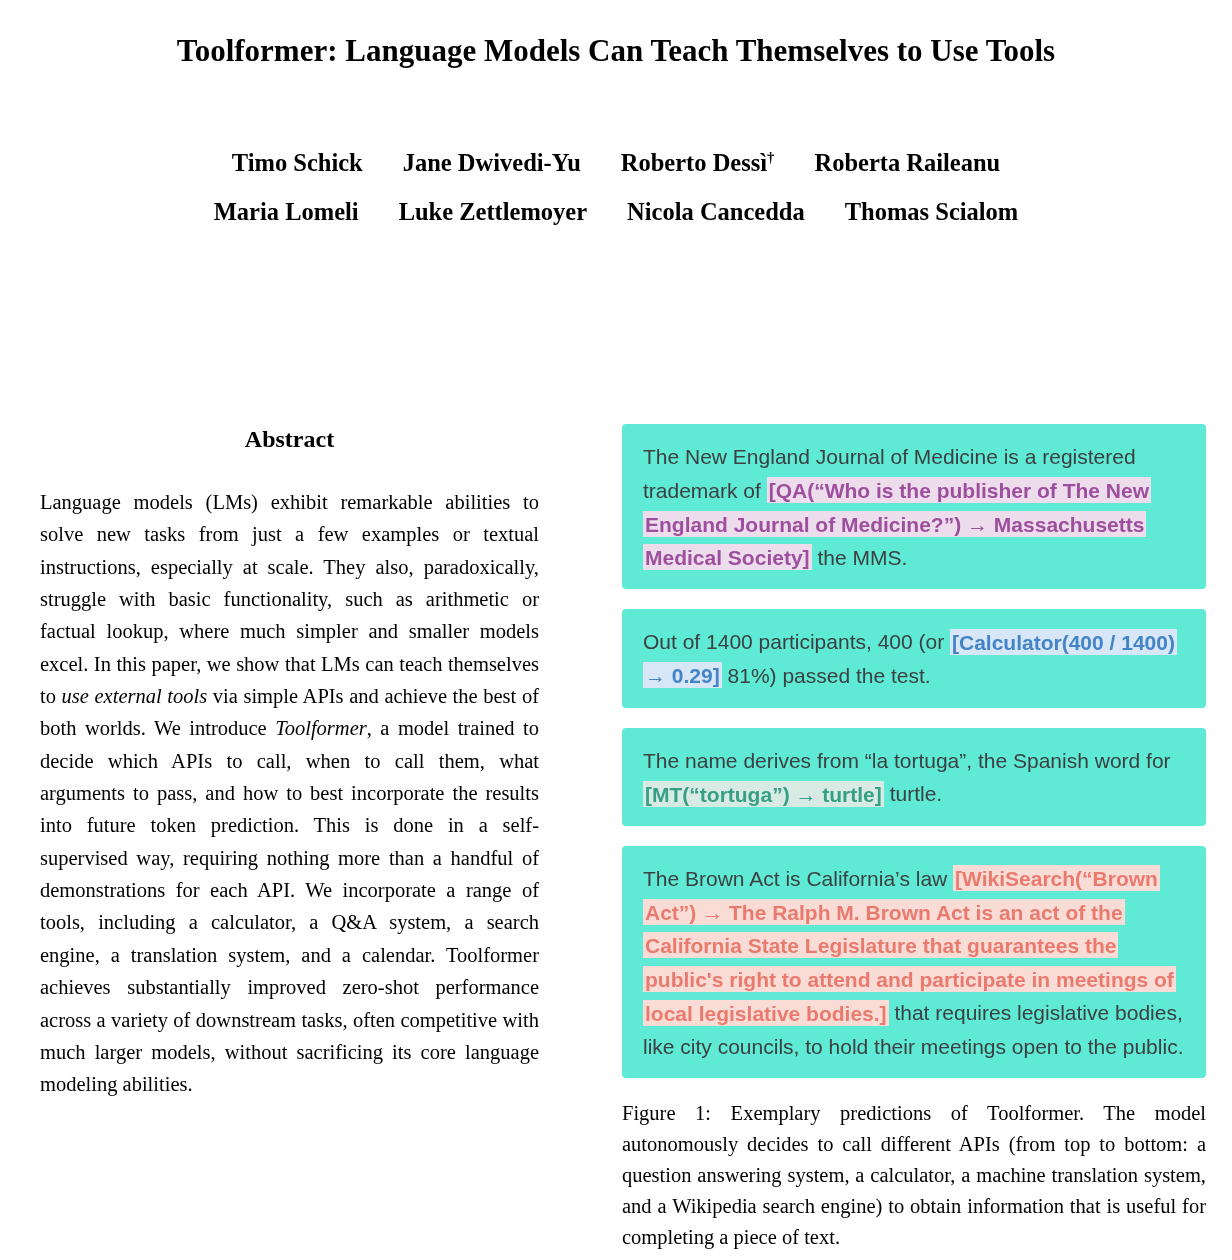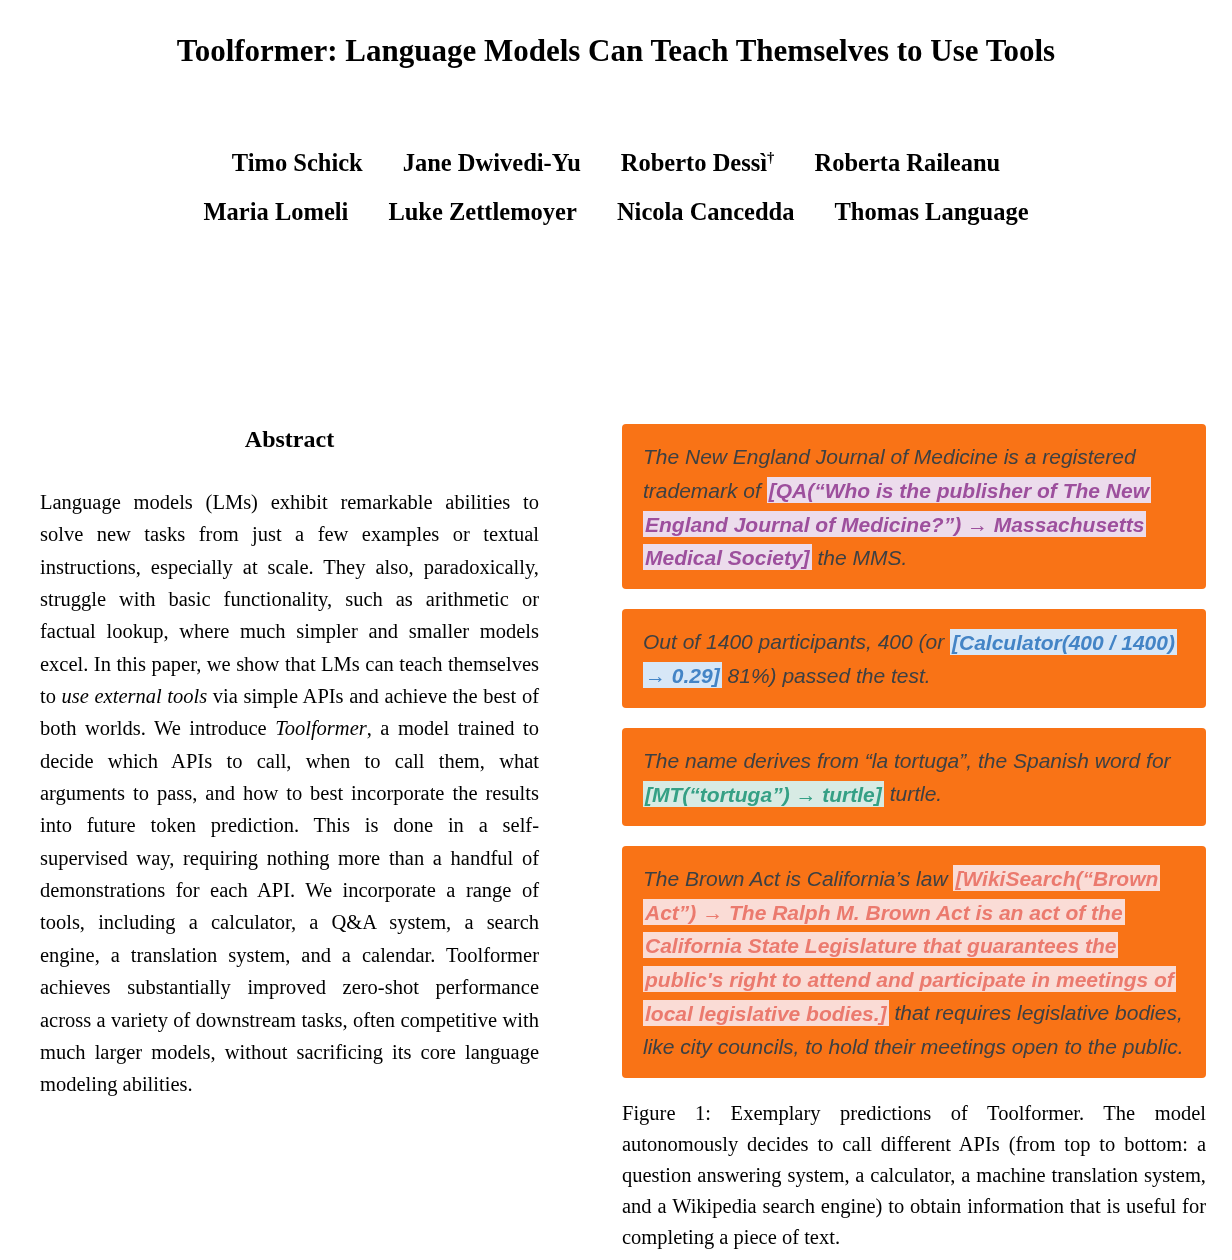--- a/index.html
+++ b/index.html
@@ -60,25 +60,24 @@
     font-size: 20.5px;
     line-height: 1.578;
     text-align: justify;
   }
   .col-right {
     position: absolute;
     left: 622px; top: 424px;
     width: 584px;
   }
   .example-box {
-    background: #f97316;
+    background: #5eead4;
     border-radius: 4px;
     padding: 16px 21px 15px 21px;
     margin-bottom: 20px;
-    font-style: italic;
   }
   .box-text {
     font-family: "Liberation Sans", sans-serif;
     font-size: 21px;
     line-height: 1.6;
     color: #3d4043;
   }
   .hl {
     padding: 1.5px 2px;
     box-decoration-break: clone;
@@ -102,21 +101,21 @@
     <span class="author"><span>Timo Schick</span><sup class="mark"></sup></span>
     <span class="author"><span>Jane Dwivedi-Yu</span><sup class="mark"></sup></span>
     <span class="author"><span>Roberto Dessì</span><sup class="mark">†</sup></span>
     <span class="author"><span>Roberta Raileanu</span><sup class="mark"></sup></span>
   </div>
 
   <div class="authors row2">
     <span class="author"><span>Maria Lomeli</span><sup class="mark"></sup></span>
     <span class="author"><span>Luke Zettlemoyer</span><sup class="mark"></sup></span>
     <span class="author"><span>Nicola Cancedda</span><sup class="mark"></sup></span>
-    <span class="author"><span>Thomas Language</span><sup class="mark"></sup></span>
+    <span class="author"><span>Thomas Scialom</span><sup class="mark"></sup></span>
   </div>
 
 
   <section class="col-left">
     <h2 class="abs-head">Abstract</h2>
     <p class="abs-body"><span>Language models (LMs) exhibit remarkable abilities to solve new tasks from just a few examples or textual instructions, especially at scale. They also, paradoxically, struggle with basic functionality, such as arithmetic or factual lookup, where much simpler and smaller models excel. In this paper, we show that LMs can teach themselves to </span><span style="font-style: italic;">use external tools</span><span> via simple APIs and achieve the best of both worlds. We introduce </span><span style="font-style: italic;">Toolformer</span><span>, a model trained to decide which APIs to call, when to call them, what arguments to pass, and how to best incorporate the results into future token prediction. This is done in a self-supervised way, requiring nothing more than a handful of demonstrations for each API. We incorporate a range of tools, including a calculator, a Q&amp;A system, a search engine, a translation system, and a calendar. Toolformer achieves substantially improved zero-shot performance across a variety of downstream tasks, often competitive with much larger models, without sacrificing its core language modeling abilities.</span></p>
   </section>
 
   <section class="col-right">
     <div class="example-box">

